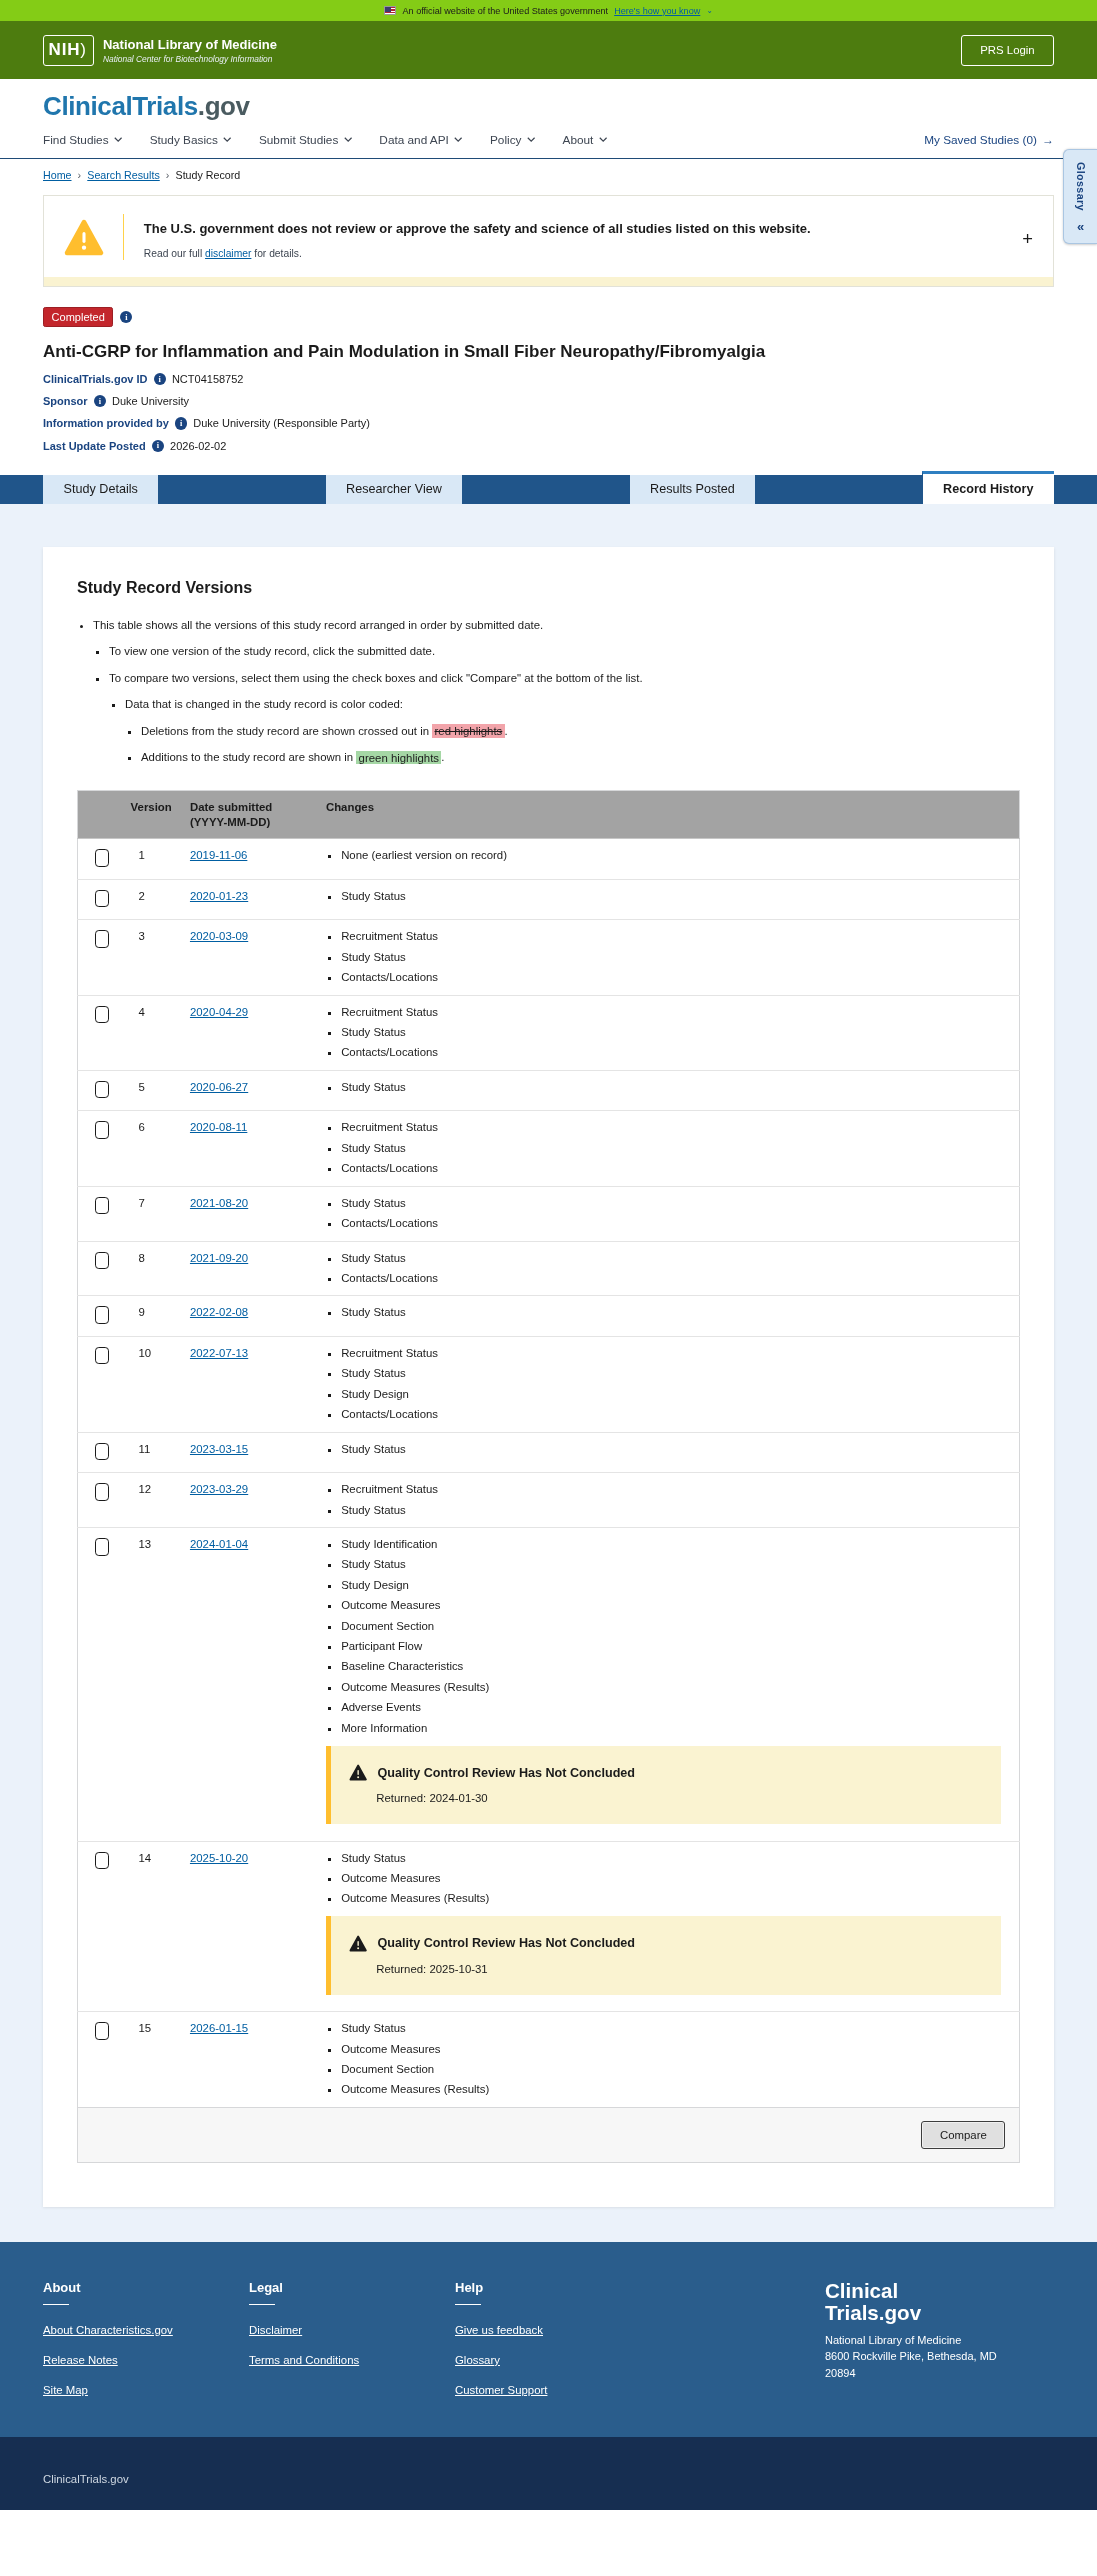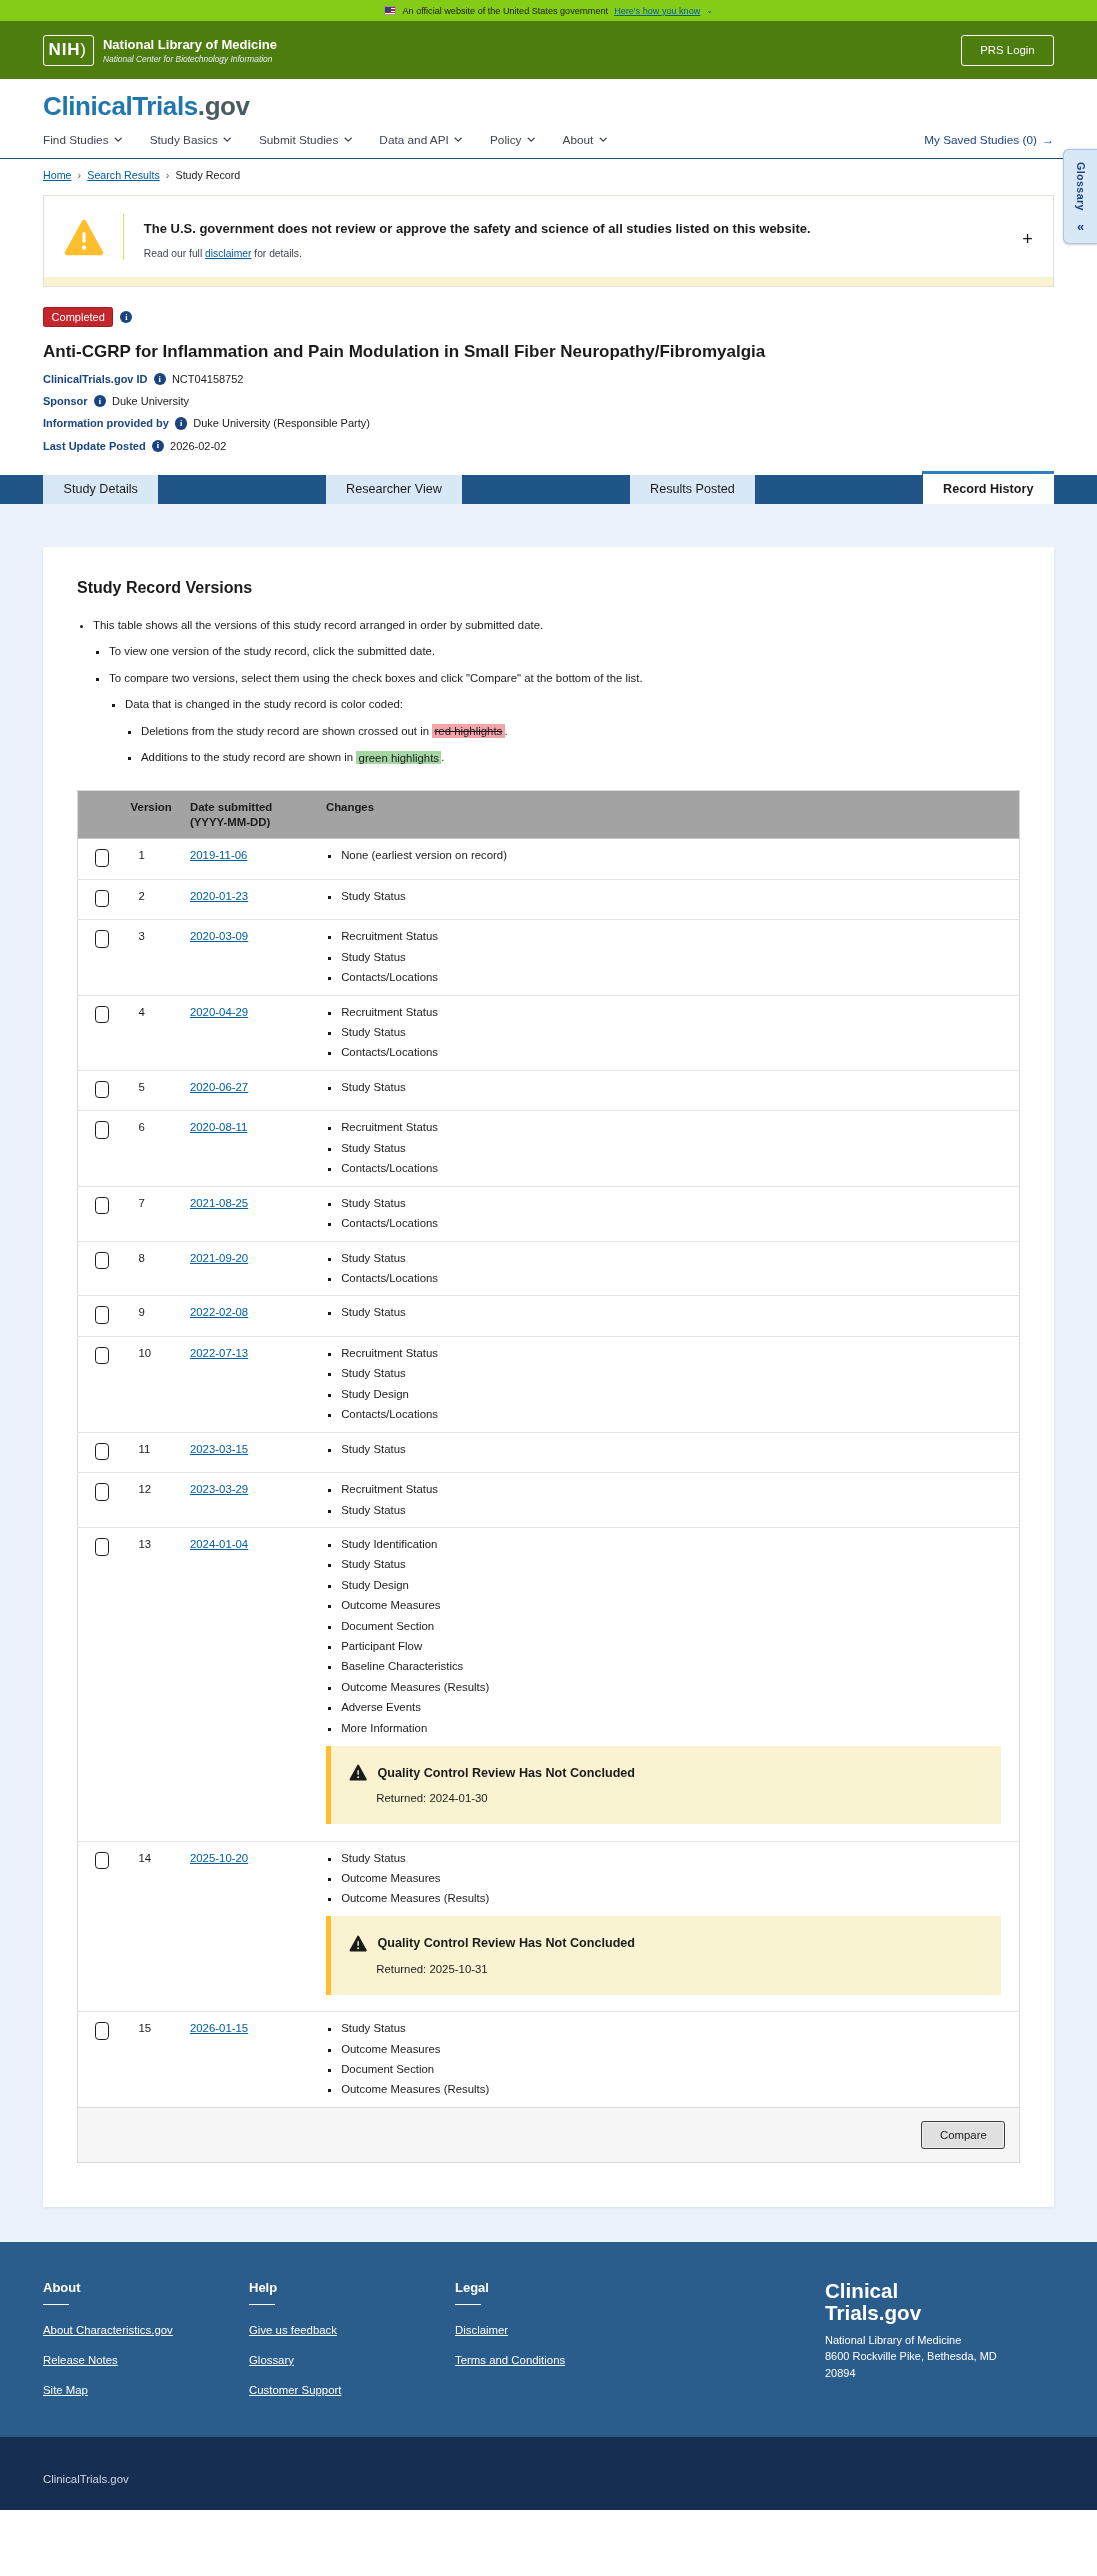--- a/index.html
+++ b/index.html
@@ -363,21 +363,21 @@
               <ul class="changes-list">
                 <li>Recruitment Status</li>
                 <li>Study Status</li>
                 <li>Contacts/Locations</li>
               </ul>
             </td>
           </tr>
           <tr>
             <td class="col-check"><span class="vcheck"></span></td>
             <td class="cell-version">7</td>
-            <td class="cell-date"><a href="#">2021-08-25</a></td>
+            <td class="cell-date"><a href="#">2021-08-20</a></td>
             <td class="cell-changes">
               <ul class="changes-list">
                 <li>Study Status</li>
                 <li>Contacts/Locations</li>
               </ul>
             </td>
           </tr>
           <tr>
             <td class="col-check"><span class="vcheck"></span></td>
             <td class="cell-version">8</td>
@@ -512,29 +512,29 @@
 </div>
 
 <footer class="footer-mid" id="footer-mid">
   <div class="fcol">
       <h3>About</h3>
       <a href="#">About Characteristics.gov</a>
       <a href="#">Release Notes</a>
       <a href="#">Site Map</a>
     </div>
     <div class="fcol">
+      <h3>Legal</h3>
+      <a href="#">Disclaimer</a>
+      <a href="#">Terms and Conditions</a>
+    </div>
+    <div class="fcol">
       <h3>Help</h3>
       <a href="#">Give us feedback</a>
       <a href="#">Glossary</a>
       <a href="#">Customer Support</a>
-    </div>
-    <div class="fcol">
-      <h3>Legal</h3>
-      <a href="#">Disclaimer</a>
-      <a href="#">Terms and Conditions</a>
     </div>
     <div class="fbrand">
     <div class="big">
         <span style="display:block">Clinical</span>
         <span style="display:block">Trials.gov</span>
       </div>
     <div class="addr" id="footer-addr">
         <span style="display: block;">National Library of Medicine</span>
         <span style="display: block;">8600 Rockville Pike, Bethesda, MD</span>
         <span style="display: block;">20894</span>

